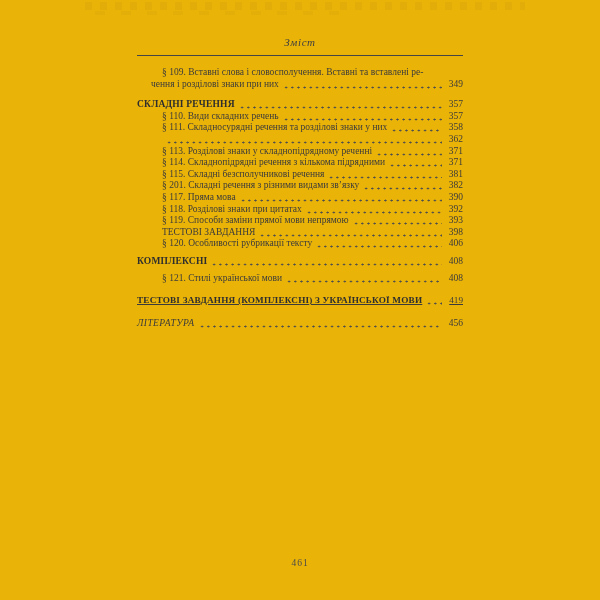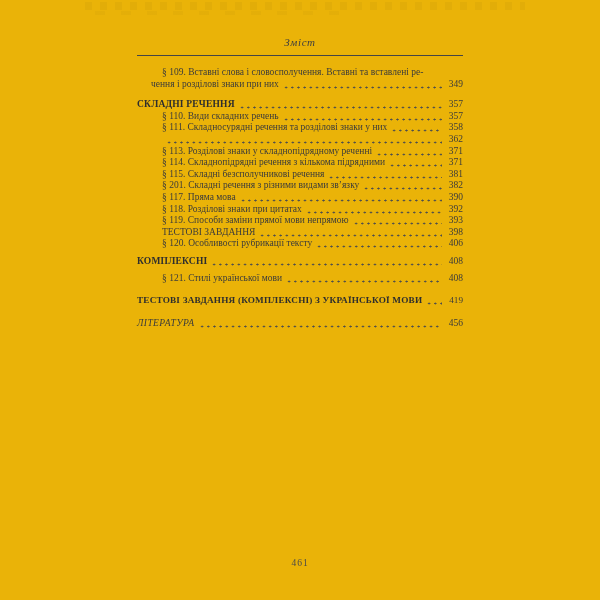--- a/index.html
+++ b/index.html
@@ -73,21 +73,21 @@
   .l1 {
     padding-left: 25px;
     line-height: 11.6px;
     white-space: nowrap;
   }
   .head .t {
     font-weight: bold;
     color: #2e2e2e;
     letter-spacing: 0.2px;
   }
-  .big { font-size: 9.2px; }
+  .big { font-size: 9.2px; text-decoration: underline; }
   .ital .t {
     font-style: italic;
     letter-spacing: 0.4px;
   }
   .leader {
     flex: 1 1 auto;
     min-width: 4px;
     height: 3px;
     align-self: flex-end;
     margin: 0 3px 1.5px 4px;

